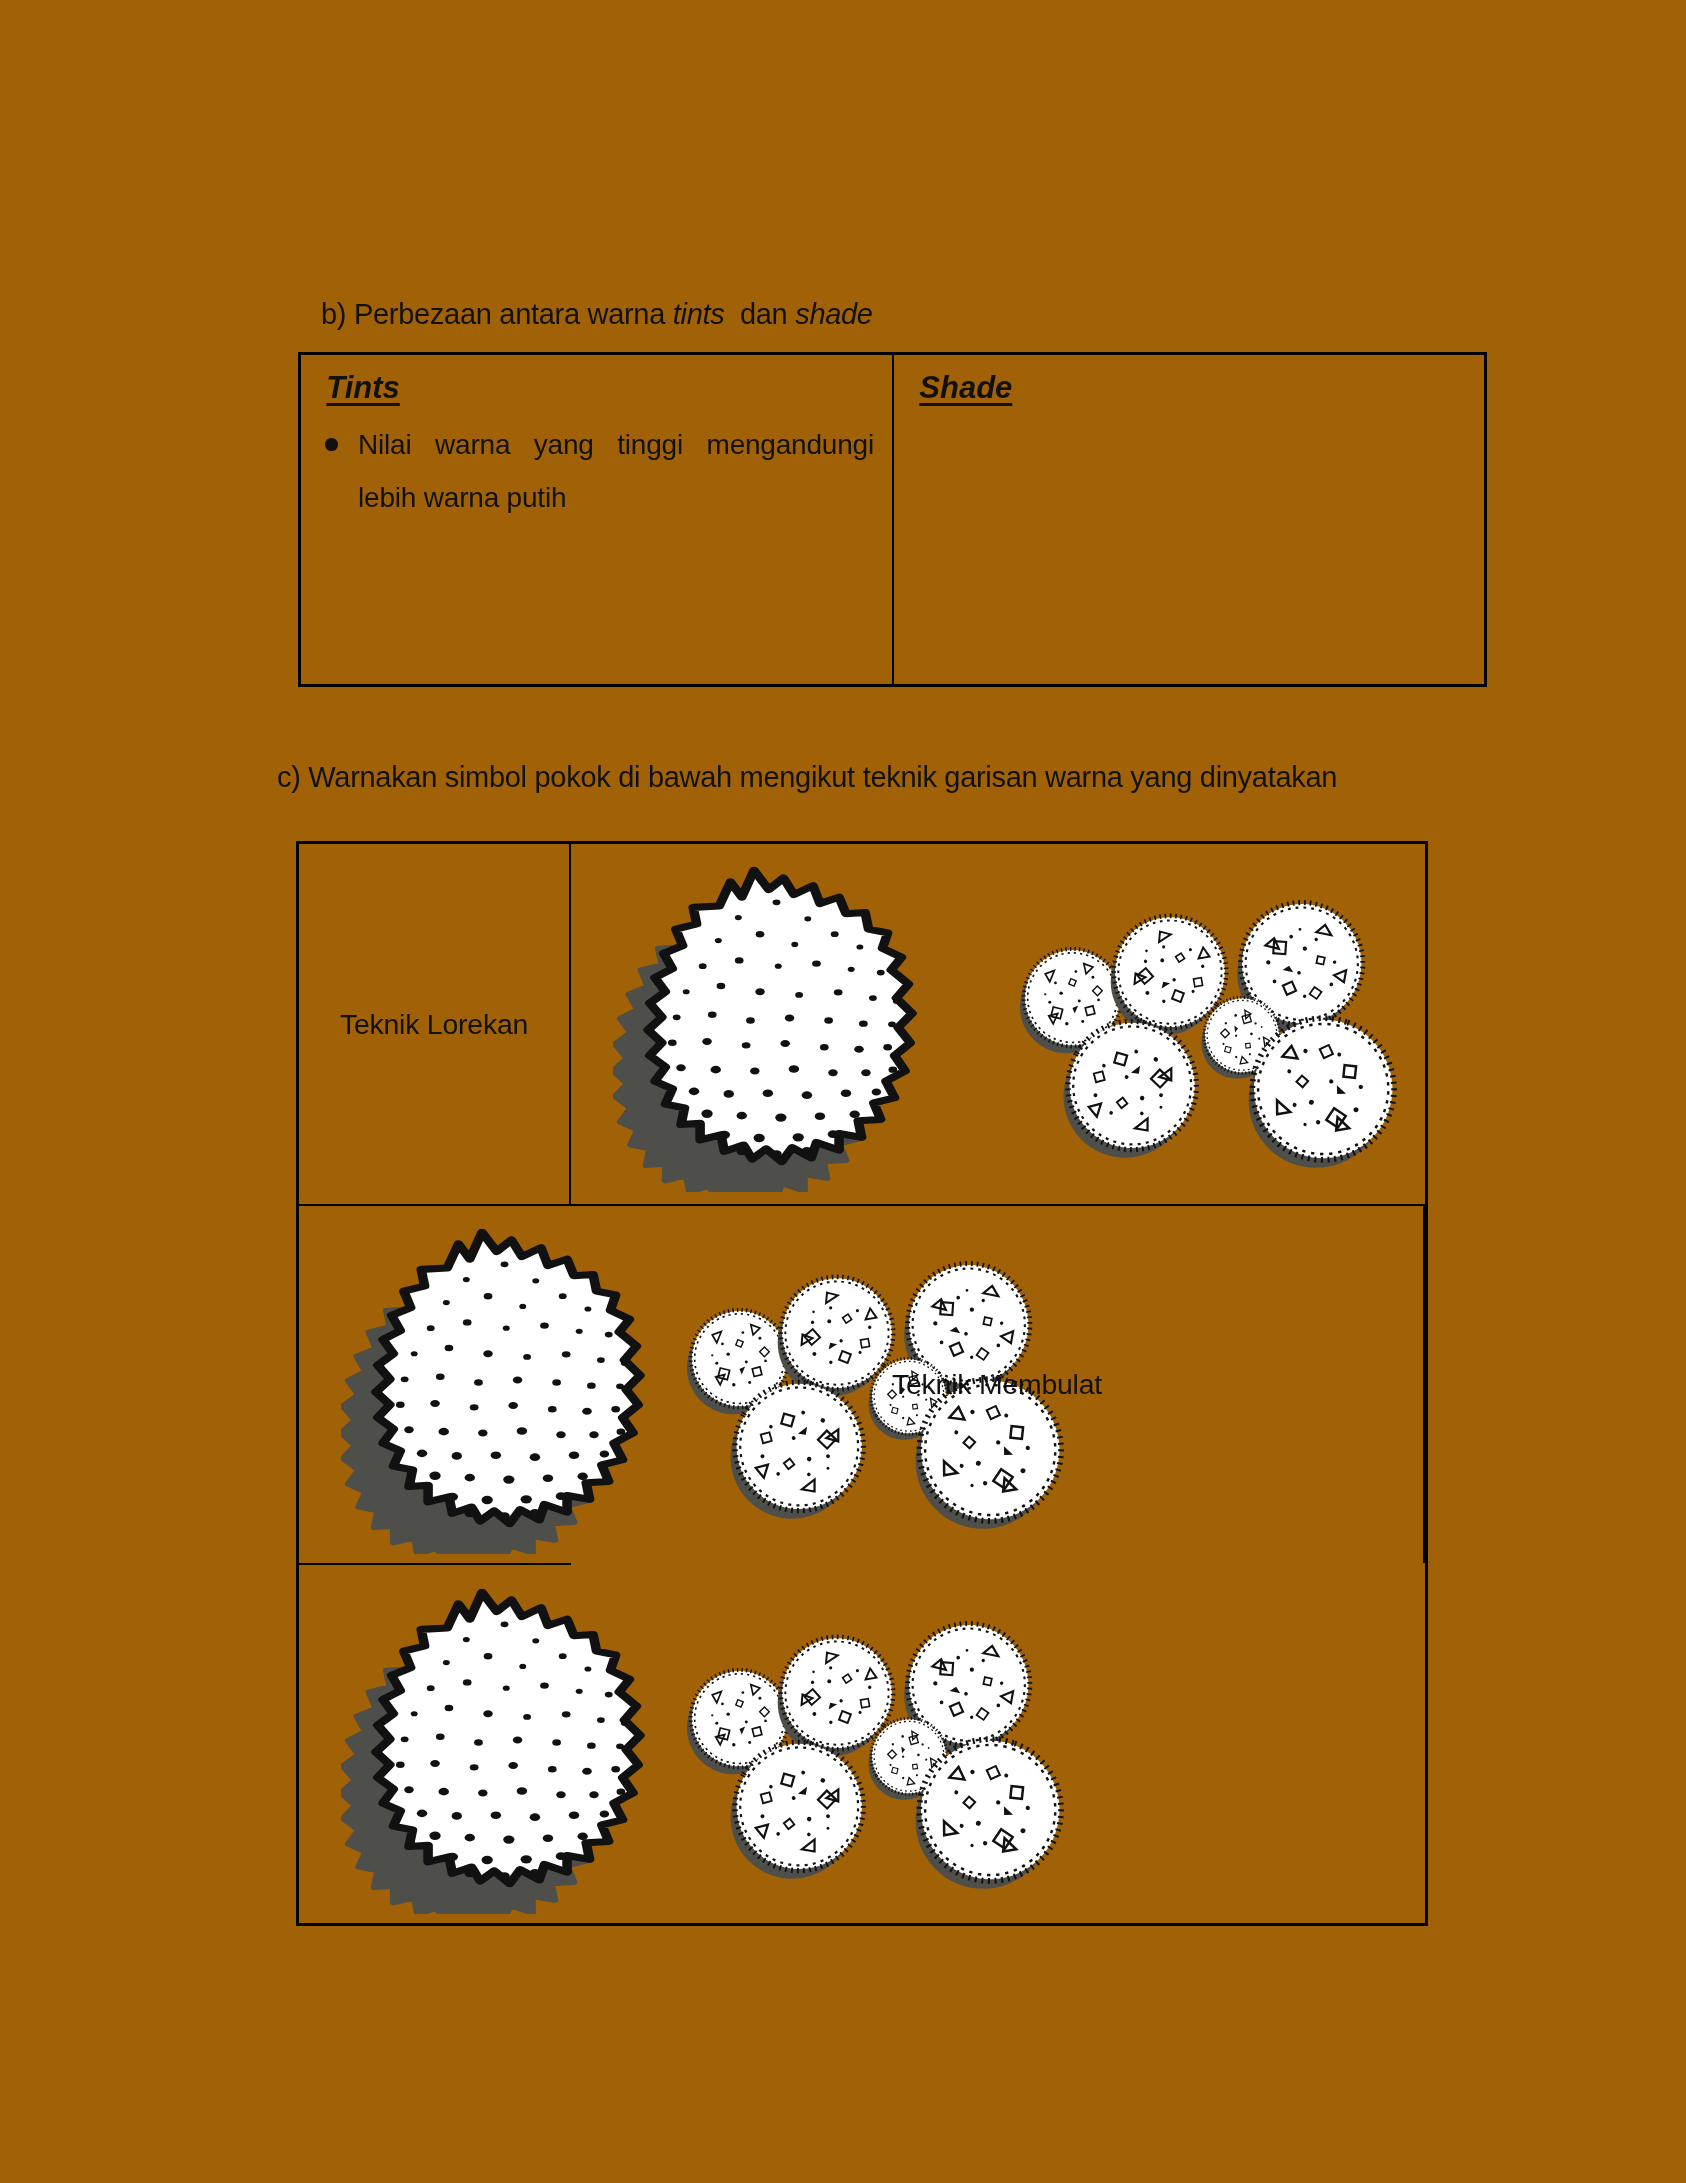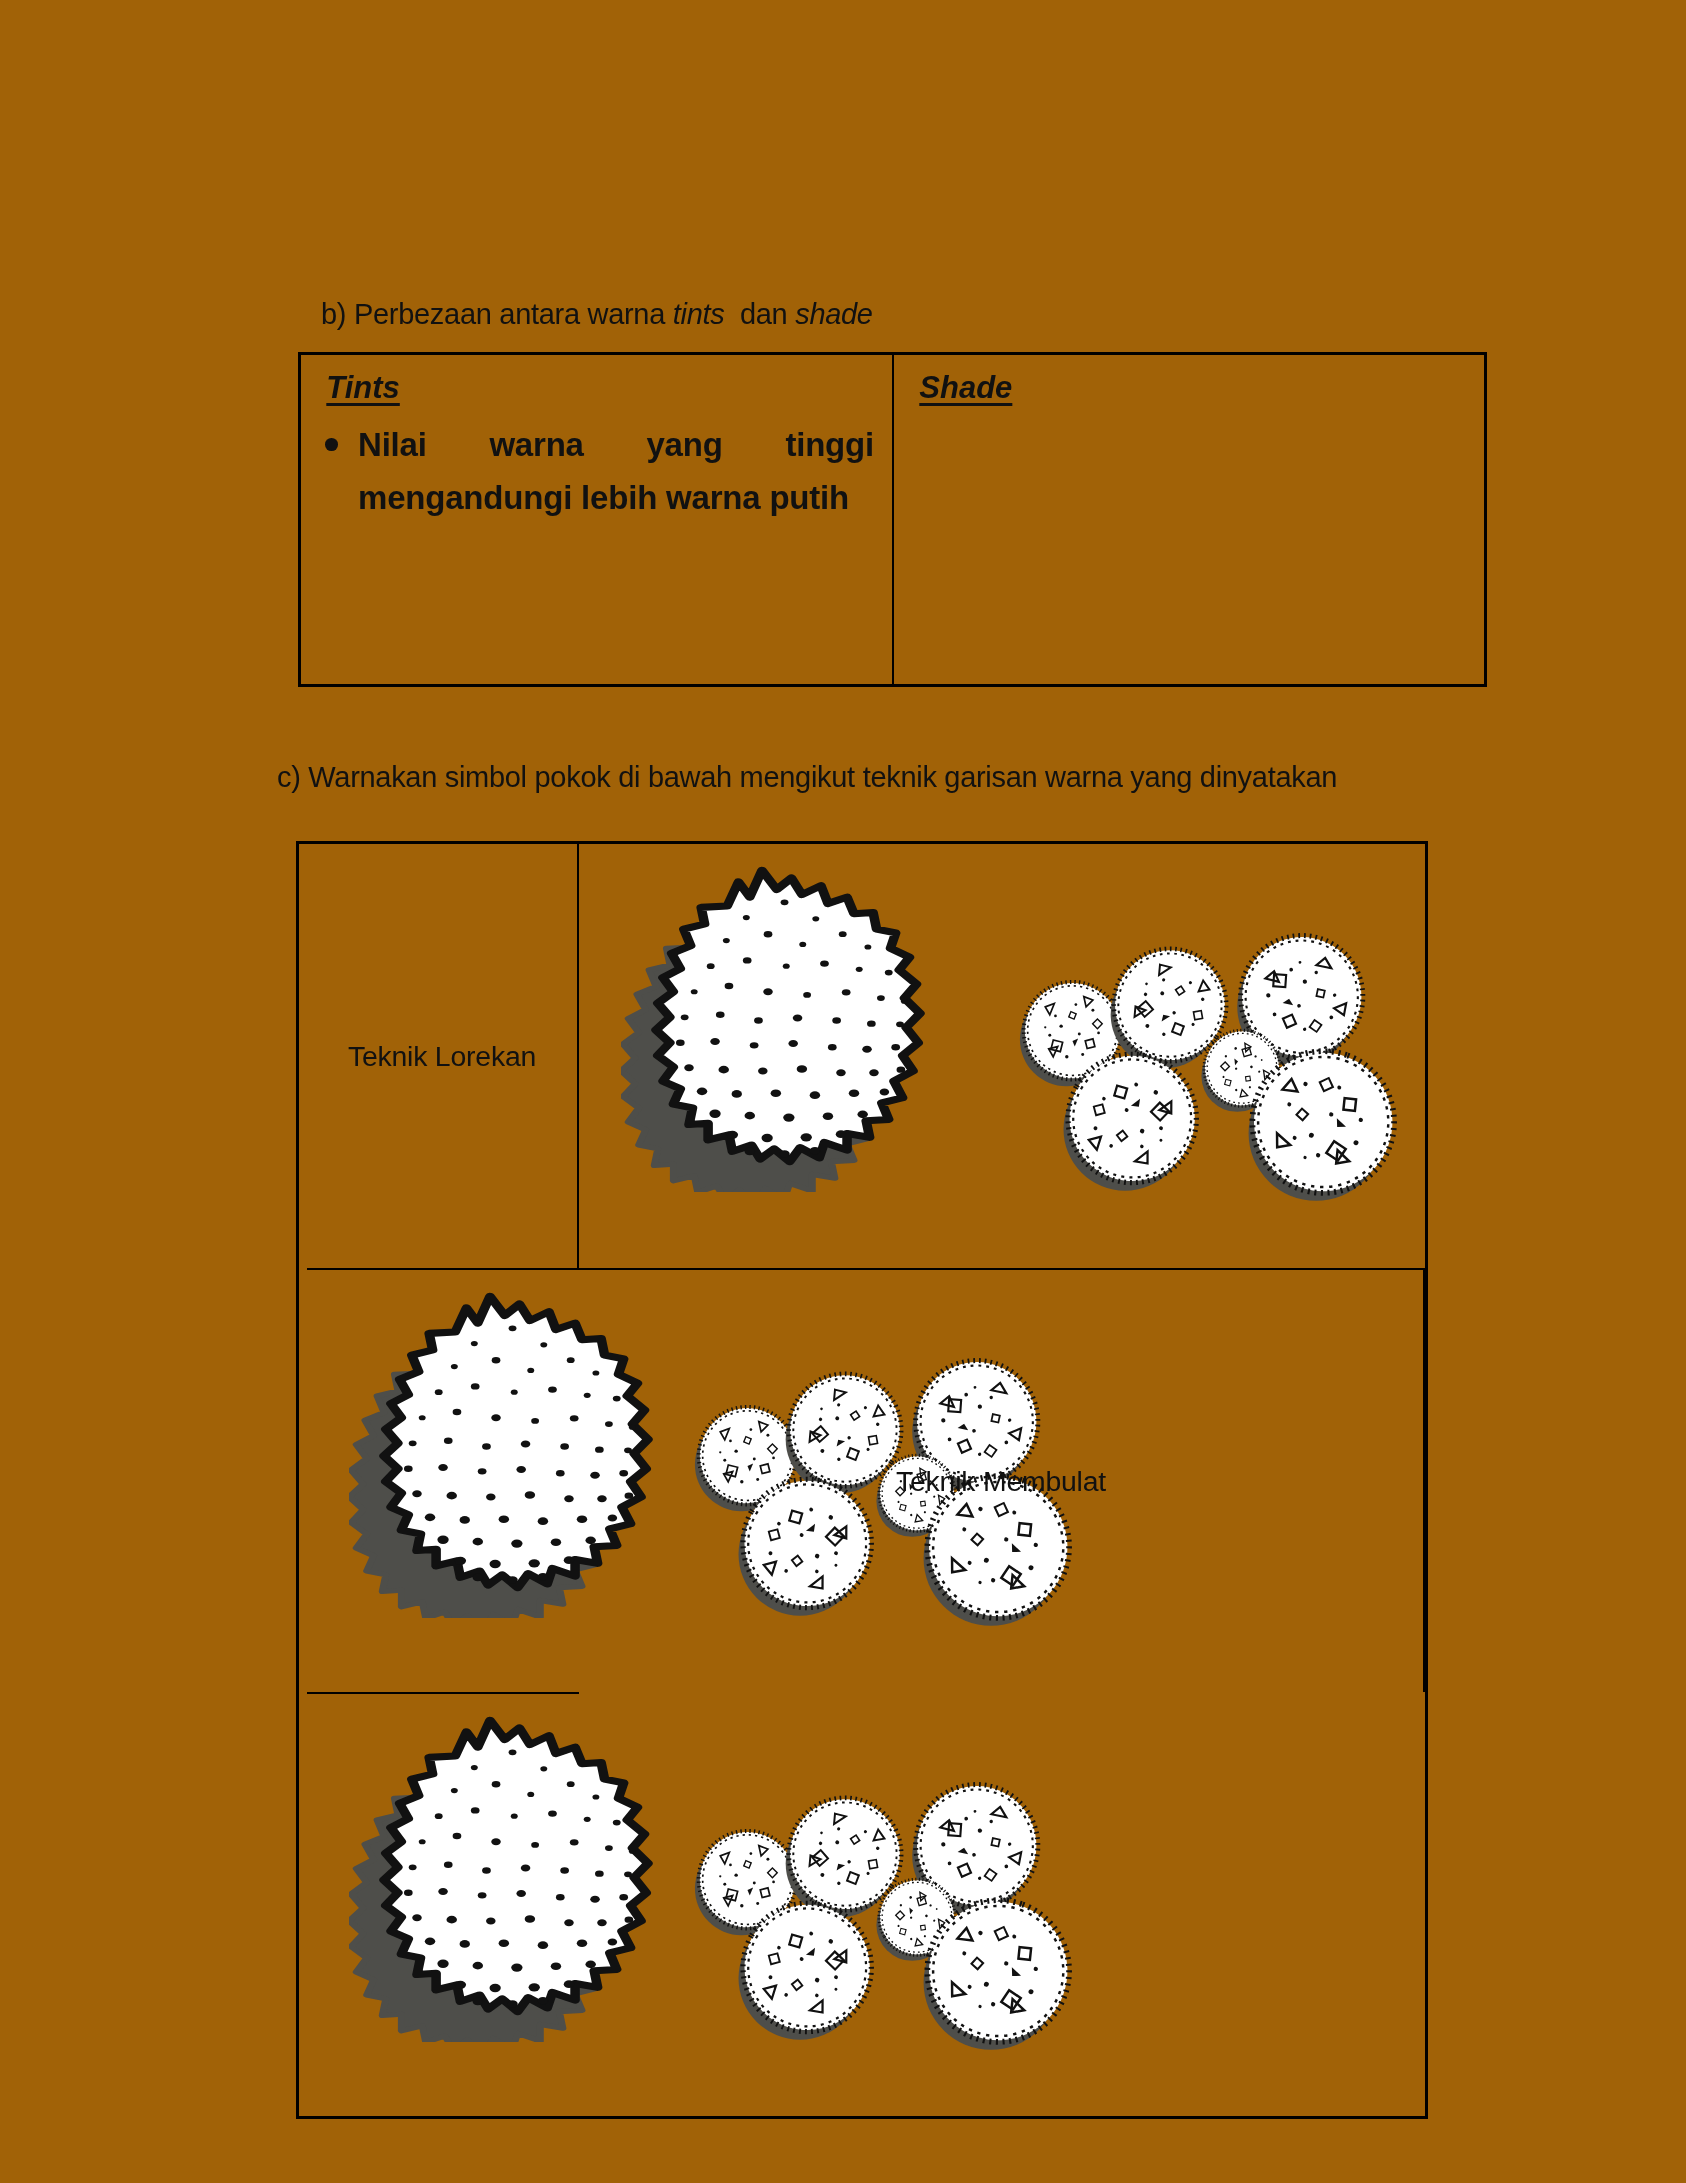--- a/index.html
+++ b/index.html
@@ -19,33 +19,32 @@
   .cellB{box-sizing:border-box;padding:6.6px 0 0 20px;}
   .cellB.right{border-left:2.6px solid #000;}
   .colHeader{
     font-size:31px;font-weight:bold;font-style:italic;
     text-decoration:underline;text-decoration-thickness:2.6px;text-underline-offset:5.3px;
     line-height:52px;margin-left:5.3px;
   }
   ul.bullets{list-style:none;margin:4px 0 0 0;padding:0;}
   ul.bullets li{
     position:relative;width:516px;padding-left:37px;box-sizing:content-box;
-    font-size:33px;line-height:53px;text-align:justify;text-align-last:left;
+    font-size:28px;line-height:53px;text-align:justify;text-align-last:left;
     letter-spacing:-0.2px;
-    font-weight:bold;
   }
   ul.bullets .dot{
     position:absolute;left:4px;top:20.5px;width:12.6px;height:12.6px;border-radius:50%;background:#111;
   }
 
   
   .tableC{
-    position:absolute;left:296px;top:841px;width:1132px;height:1278px;
+    position:absolute;left:296px;top:841px;width:1132px;height:1085px;
     box-sizing:border-box;border:3.3px solid #000;display:grid;
-    grid-template-columns:272px 1fr;grid-auto-rows:1fr;padding-left:8px;
+    grid-template-columns:272px 1fr;grid-auto-rows:1fr;
   }
   .labelCell{
     box-sizing:border-box;border-right:2.6px solid #000;
     display:flex;align-items:center;justify-content:center;text-align:center;
     font-size:28.4px;line-height:42px;letter-spacing:-0.2px;padding:0 17px;
   }
   .drawCell{
     box-sizing:border-box;display:flex;align-items:center;justify-content:space-between;
     padding:0 20px 0 42px;
   }

